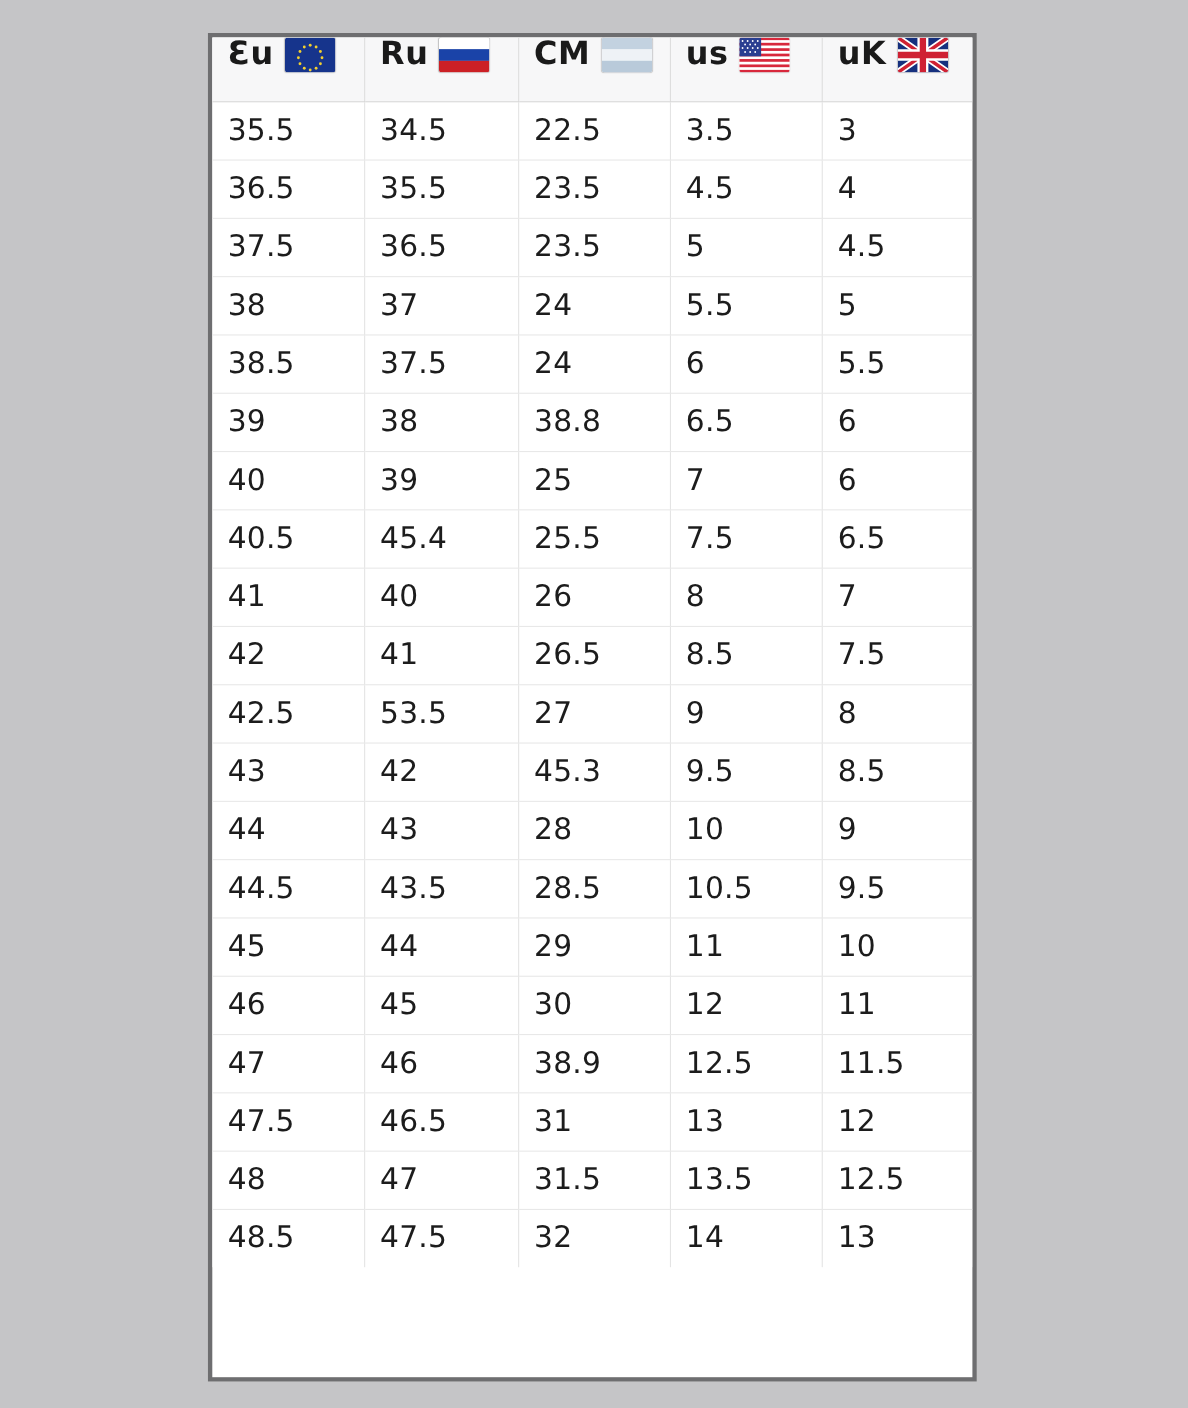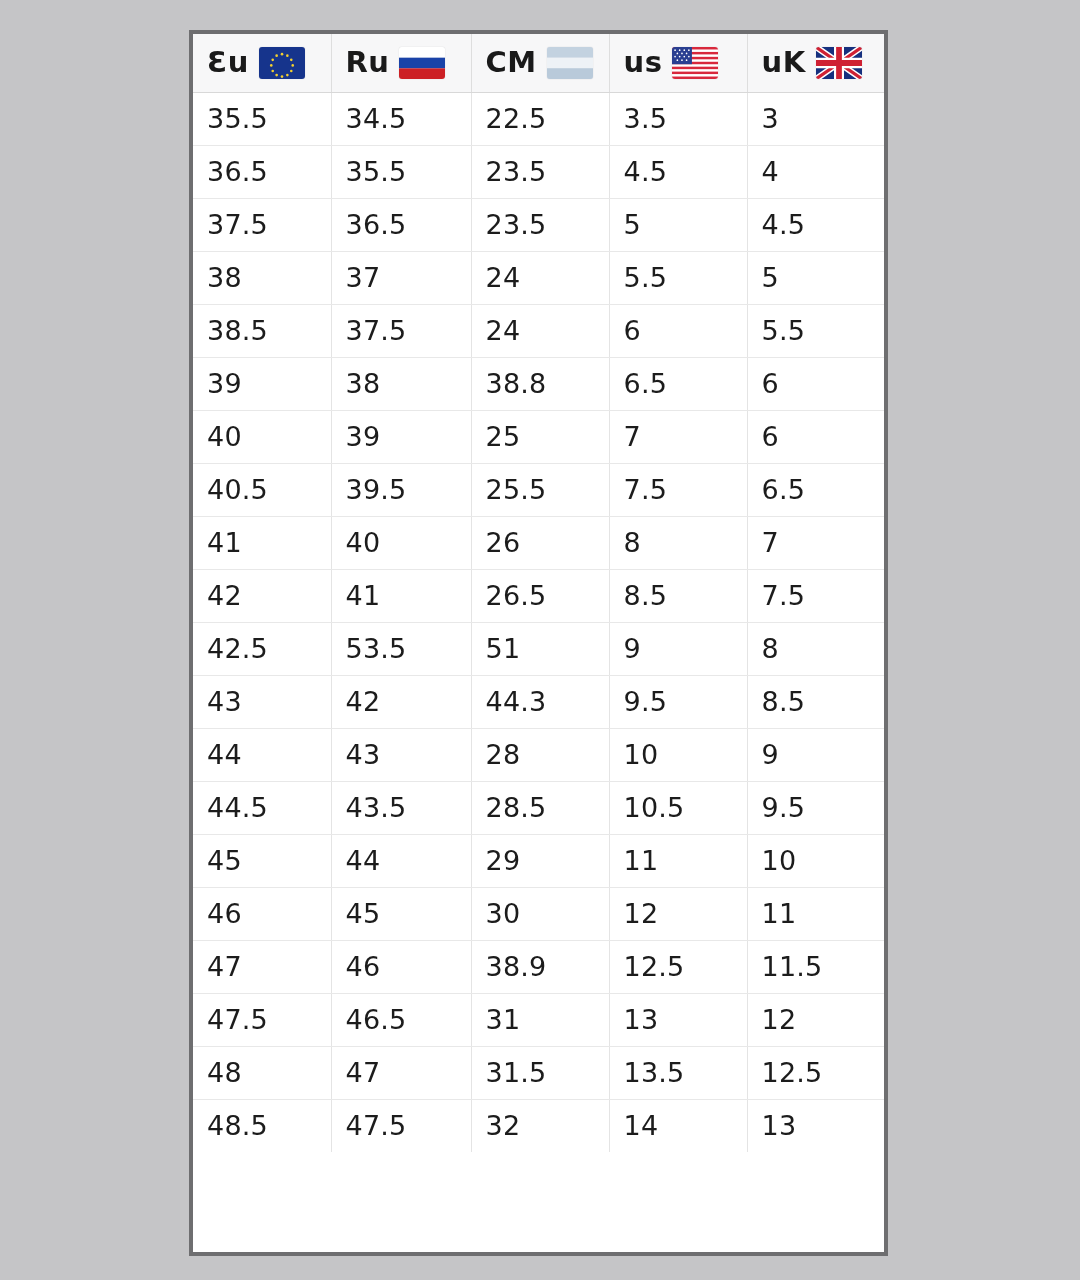--- a/index.html
+++ b/index.html
@@ -51,21 +51,20 @@
     vertical-align: middle;
     border-right: 1px solid #dedede;
     border-bottom: 1px solid #d8d8d8;
     box-sizing: border-box;
     background: #f7f7f8;
   }
   thead th:last-child { border-right: none; margin-left: 28px; }
 
   .hcell {
     display: flex;
-    align-items: center;
     gap: 10px;
     height: 100%;
   }
   .hlabel {
     font-family: "DejaVu Sans", sans-serif;
     font-size: 29px;
     font-weight: 700;
     color: #1a1a1a;
     letter-spacing: 0.5px;
     line-height: 1;
@@ -273,21 +272,21 @@
         </tr>
         <tr>
           <td>40</td>
           <td>39</td>
           <td>25</td>
           <td>7</td>
           <td>6</td>
         </tr>
         <tr>
           <td>40.5</td>
-          <td>39.5</td>
+          <td>45.4</td>
           <td>25.5</td>
           <td>7.5</td>
           <td>6.5</td>
         </tr>
         <tr>
           <td>41</td>
           <td>40</td>
           <td>26</td>
           <td>8</td>
           <td>7</td>
@@ -295,28 +294,28 @@
         <tr>
           <td>42</td>
           <td>41</td>
           <td>26.5</td>
           <td>8.5</td>
           <td>7.5</td>
         </tr>
         <tr>
           <td>42.5</td>
           <td>53.5</td>
-          <td>51</td>
+          <td>27</td>
           <td>9</td>
           <td>8</td>
         </tr>
         <tr>
           <td>43</td>
           <td>42</td>
-          <td>44.3</td>
+          <td>45.3</td>
           <td>9.5</td>
           <td>8.5</td>
         </tr>
         <tr>
           <td>44</td>
           <td>43</td>
           <td>28</td>
           <td>10</td>
           <td>9</td>
         </tr>

